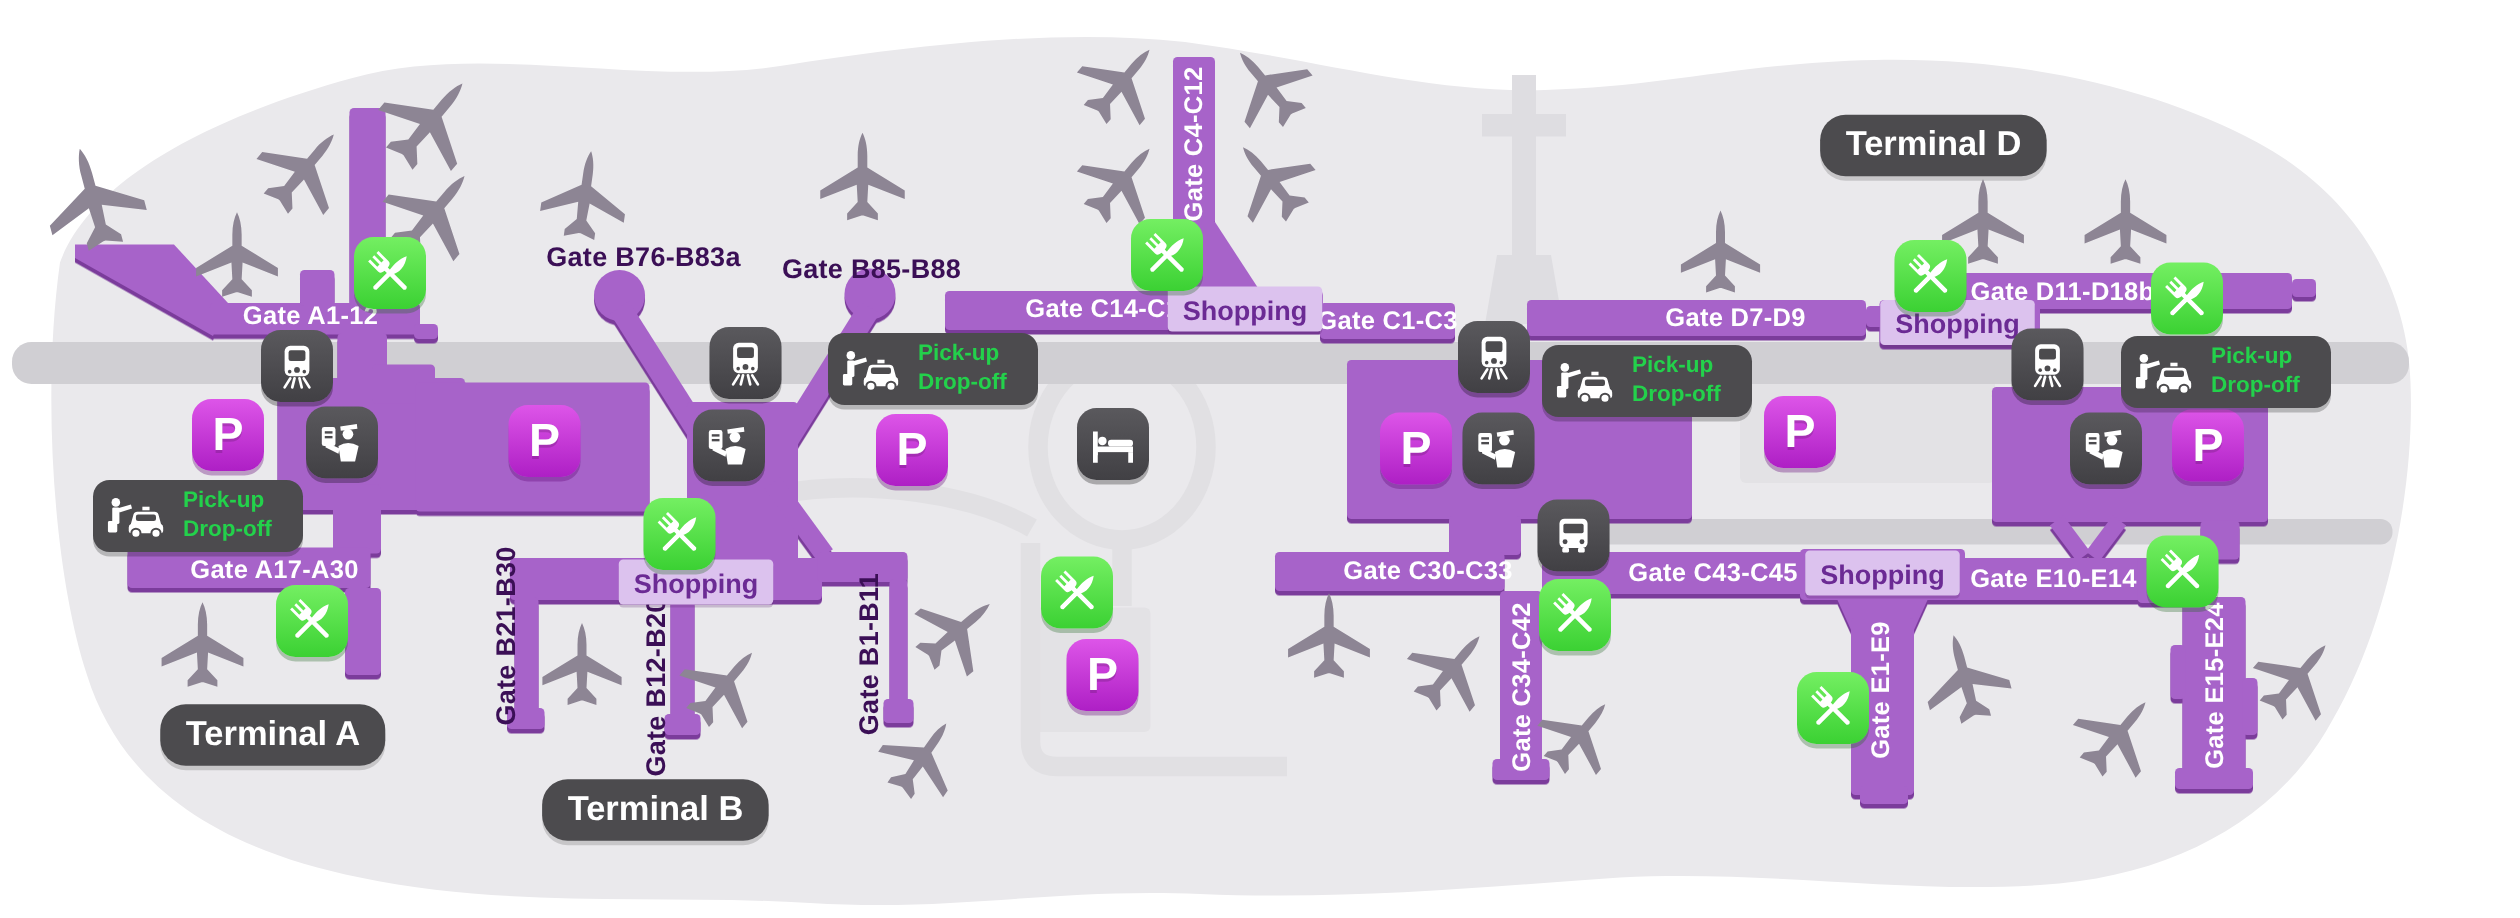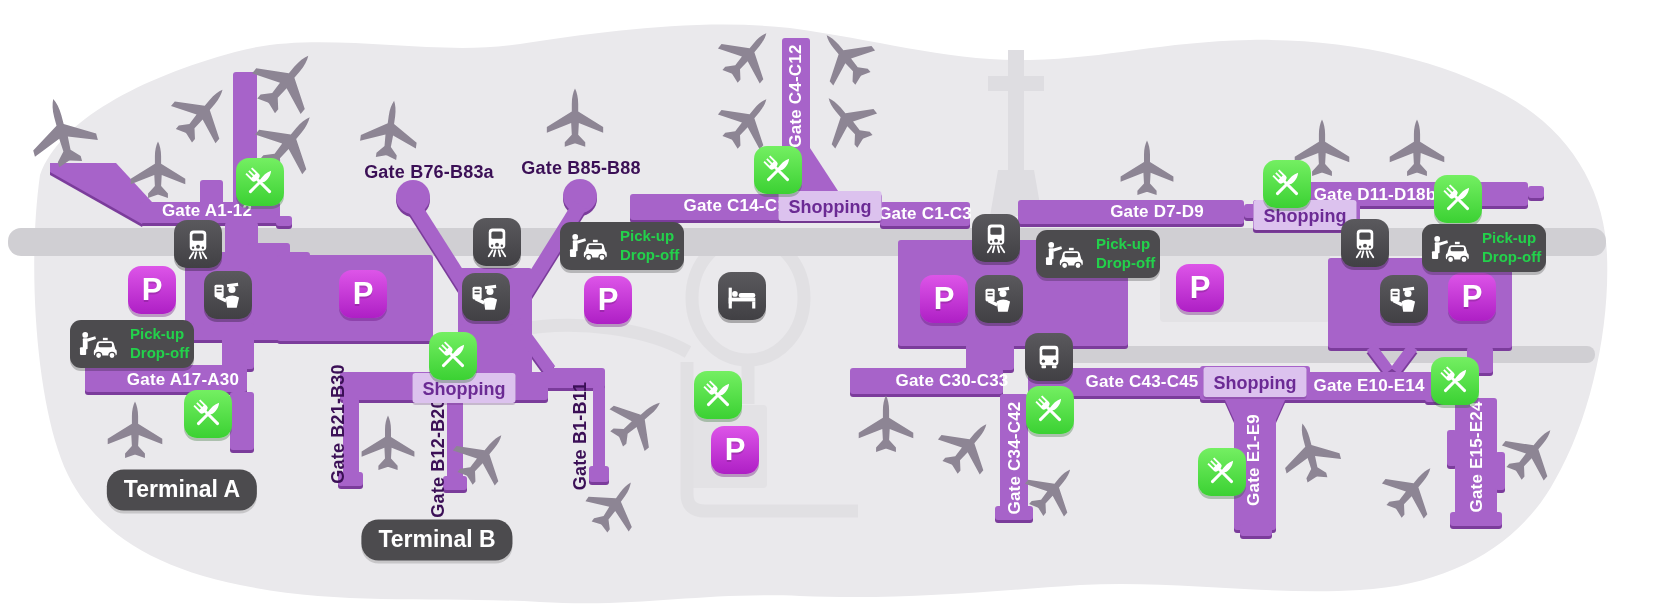--- a/index.html
+++ b/index.html
@@ -25,21 +25,21 @@
   .tile{
     display:flex;align-items:center;justify-content:center;
     width:48px;height:48px;border-radius:13px;
   }
   .tile-green{background:linear-gradient(180deg,#74ef62,#3bd133);box-shadow:0 3px 0 rgba(30,100,30,.30);}
   .tile-dark{background:linear-gradient(180deg,#5a595d,#414044);box-shadow:0 3px 0 rgba(0,0,0,.28);}
   .tile-p{background:linear-gradient(180deg,#dd55e8,#ae1fc5);box-shadow:0 3px 0 rgba(100,10,120,.35);}
   .p-letter{color:#fff;font-weight:700;font-size:31px;line-height:1;transform:translateY(-1px);text-shadow:0 2px 0 rgba(0,0,0,.15);}
   .taxi-badge{
     display:flex;align-items:center;gap:7px;
-    width:124px;height:48px;background:#4c4b4e;border-radius:11px;
+    width:140px;height:48px;background:#4c4b4e;border-radius:11px;
     padding-left:9px;box-sizing:border-box;box-shadow:0 3px 0 rgba(0,0,0,.22);
   }
   .taxi-lines{color:#23d14b;font-weight:700;font-size:15px;line-height:1.25;}
 </style>
 </head>
 <body>
 
 <div id="stage">
   <svg id="base-svg" width="1680" height="612">
   <path fill="#eae9ec" d="M40,175 C60,120 140,78 235,52 C320,28 430,58 520,44
@@ -200,41 +200,42 @@
           <path d="M0,-46 C3,-40 5,-32 5,-22 L5,-10 L44,14 L44,23 L6,8 L5,26 L16,38 L16,45 L1,40 L-1,40 L-16,45 L-16,38 L-5,26 L-6,8 L-44,23 L-44,14 L-5,-10 L-5,-22 C-5,-32 -3,-40 0,-46 Z" fill="#8d8594"></path>
         </svg></div>
       <div class="plane" style="left: 1501px; top: 421px; width: 62px; height: 62px; transform: rotate(40deg);"><svg viewBox="-50 -50 100 100" width="62" height="62">
           <path d="M0,-46 C3,-40 5,-32 5,-22 L5,-10 L44,14 L44,23 L6,8 L5,26 L16,38 L16,45 L1,40 L-1,40 L-16,45 L-16,38 L-5,26 L-6,8 L-44,23 L-44,14 L-5,-10 L-5,-22 C-5,-32 -3,-40 0,-46 Z" fill="#8d8594"></path>
         </svg></div>
     </div>
   <div class="layer" id="layer-labels">
       <div class="abs gate-white" style="left: 207px; top: 211px;">Gate A1-12</div>
       <div class="abs gate-white" style="left: 183px; top: 380px;">Gate A17-A30</div>
       <div class="abs gate-dark" style="left: 429px; top: 172px;">Gate B76-B83a</div>
-      <div class="abs gate-dark" style="left: 581px; top: 168px;">Gate B85-B88</div>
+      <div class="abs gate-dark" style="left: 581px; top: 180px;">Gate B85-B88</div>
       <div class="abs gate-dark vert" style="left: 338px; top: 424px;">Gate B21-B30</div>
       <div class="abs gate-dark vert" style="left: 438px; top: 458px;">Gate B12-B20</div>
       <div class="abs gate-dark vert" style="left: 580px; top: 436px;">Gate B1-B11</div>
       <div class="abs gate-white vert" style="left: 796px; top: 96px;">Gate C4-C12</div>
       <div class="abs gate-white" style="left: 740px; top: 206px;">Gate C14-C15</div>
       <div class="abs gate-white" style="left: 925px; top: 214px;">Gate C1-C3</div>
       <div class="abs gate-white" style="left: 952px; top: 381px;">Gate C30-C33</div>
       <div class="abs gate-white vert" style="left: 1015px; top: 458px;">Gate C34-C42</div>
       <div class="abs gate-white" style="left: 1142px; top: 382px;">Gate C43-C45</div>
       <div class="abs gate-white" style="left: 1157px; top: 212px;">Gate D7-D9</div>
       <div class="abs gate-white" style="left: 1375px; top: 195px;">Gate D11-D18b</div>
       <div class="abs gate-white" style="left: 1369px; top: 386px;">Gate E10-E14</div>
       <div class="abs gate-white vert" style="left: 1254px; top: 460px;">Gate E1-E9</div>
       <div class="abs gate-white vert" style="left: 1477px; top: 457px;">Gate E15-E24</div>
       <div class="abs shopping-badge" style="left: 464px; top: 388px;">Shopping</div>
       <div class="abs shopping-badge" style="left: 830px; top: 206px;">Shopping</div>
       <div class="abs shopping-badge" style="left: 1305px; top: 215px;">Shopping</div>
       <div class="abs shopping-badge" style="left: 1255px; top: 382px;">Shopping</div>
       <div class="abs terminal-badge" style="left: 437px; top: 540px;">Terminal B</div>
       <div class="abs terminal-badge" style="left: 182px; top: 490px;">Terminal A</div>
+      <div class="abs terminal-badge" style="left: 1289px; top: 97px;">Terminal D</div>
     </div>
   <div class="layer" id="layer-icons">
       <div class="abs tile tile-green" style="left: 260px; top: 182px;">
         <svg viewBox="-24 -24 48 48" width="36" height="36">
     <g fill="#fff" transform="rotate(45)">
             <path d="M0,-21 C5.5,-14 6,-5 2,-0.5 L2,19 Q0,21.5 -2,19 L-2,-0.5 C-3,-9 -3,-15 0,-21 Z"></path>
           </g>
     <g fill="#fff" transform="rotate(-45)">
             <path d="M-6.5,-21 L-4,-21 L-4,-12 L-1.2,-12 L-1.2,-21 L1.2,-21 L1.2,-12 L4,-12 L4,-21 L6.5,-21 L6.5,-8.5 Q6.5,-5.5 3.2,-5 L2,-4.8 L2,19 Q0,21.5 -2,19 L-2,-4.8 L-3.2,-5 Q-6.5,-5.5 -6.5,-8.5 Z"></path>
           </g>

